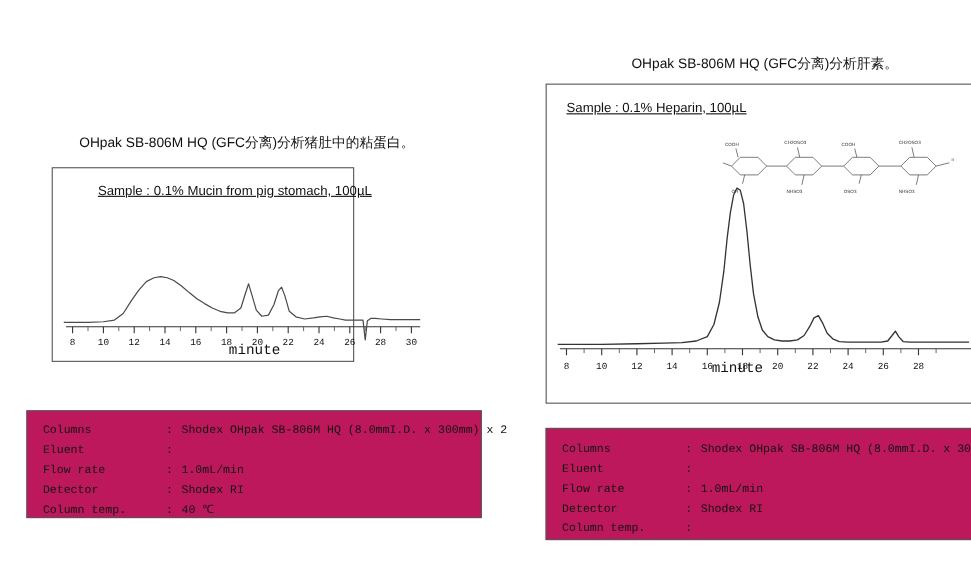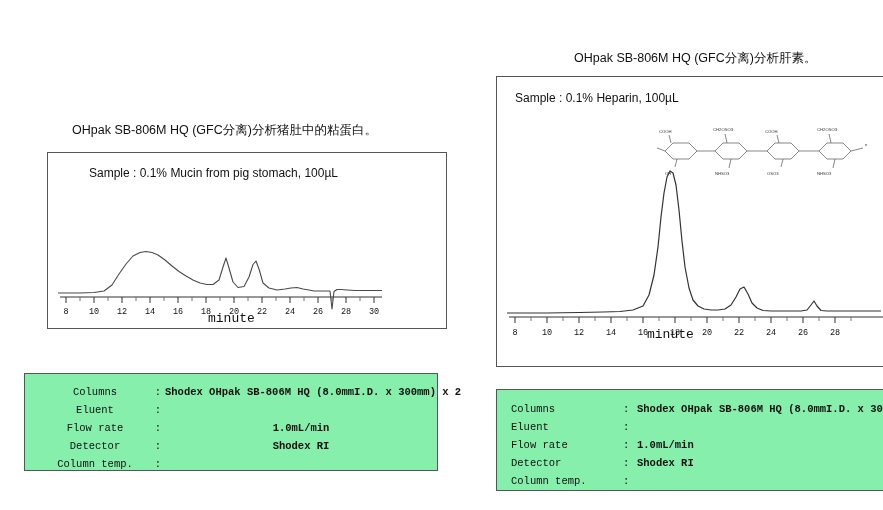--- a/index.html
+++ b/index.html
@@ -27,41 +27,42 @@
     border: 1px solid #555;
     background: #fff;
     position: relative;
     box-sizing: border-box;
   }
   .sample-label {
     position: absolute;
     font-size: 12px;
     color: #111;
     white-space: nowrap;
+    text-decoration: underline;
   }
   .plot {
     position: absolute;
   }
   .plot svg {
     display: block;
   }
   .axis-caption {
     position: absolute;
     font-size: 13px;
     font-family: "Liberation Mono", monospace;
     color: #111;
   }
   .tick-label {
     font-size: 8.5px;
     font-family: "Liberation Mono", monospace;
     fill: #111;
   }
   .cond-box {
     border: 1px solid #555;
-    background: #86efac;
+    background: #be185d;
     box-sizing: border-box;
     position: absolute;
     font-family: "Liberation Mono", monospace;
     font-size: 10.5px;
     color: #111;
   }
   .cond-row {
     display: flex;
     line-height: 1.72;
     white-space: nowrap;
@@ -69,39 +70,38 @@
   .cond-key {
     width: 112px;
     flex: 0 0 112px;
   }
   .cond-sep {
     width: 14px;
     flex: 0 0 14px;
   }
   .cond-val {
     flex: 1 1 auto;
-    font-weight: bold;
   }
   sub {
     font-size: 80%;
     vertical-align: -0.25em;
   }
   .struct {
     position: absolute;
   }
   .struct svg { display: block; }
 </style>
 </head>
 <body>
 
-<div class="panel" style="left:0; top:0; width:450px; height:510px;text-align:center;">
+<div class="panel" style="left:0; top:0; width:450px; height:510px;">
 
   <div class="caption" style="position:absolute; left:72px; top:122px;">OHpak SB-806M HQ (GFC分离)分析猪肚中的粘蛋白。</div>
 
-  <div class="chart-box" style="left:47px; top:152px; width:400px; height:177px;">
+  <div class="chart-box" style="left:47px; top:152px; width:275px; height:177px;">
 
     <div class="sample-label" style="left:41px; top:13px;">Sample : 0.1% Mucin from pig stomach, 100µL</div>
 
     <div class="plot" style="left:8px; top:36px;">
       <svg width="330" height="130" viewBox="0 0 330 130">
 
         <line x1="4" y1="108" x2="326" y2="108" stroke="#333" stroke-width="1"></line>
 
         <g stroke="#333" stroke-width="1">
           <line x1="10" y1="108" x2="10" y2="114"></line>
@@ -170,20 +170,21 @@
       <span class="cond-val">1.0mL/min</span>
     </div>
     <div class="cond-row">
       <span class="cond-key">Detector</span>
       <span class="cond-sep">:</span>
       <span class="cond-val">Shodex RI</span>
     </div>
     <div class="cond-row">
       <span class="cond-key">Column temp.</span>
       <span class="cond-sep">:</span>
+      <span class="cond-val">40 ℃</span>
     </div>
   </div>
 </div>
 
 <div class="panel" style="left:474px; top:0; width:433px; height:510px;">
 
   <div class="caption" style="position:absolute; left:100px; top:50px;">OHpak SB-806M HQ (GFC分离)分析肝素。</div>
 
   <div class="chart-box" style="left:22px; top:76px; width:398px; height:291px;">
 

